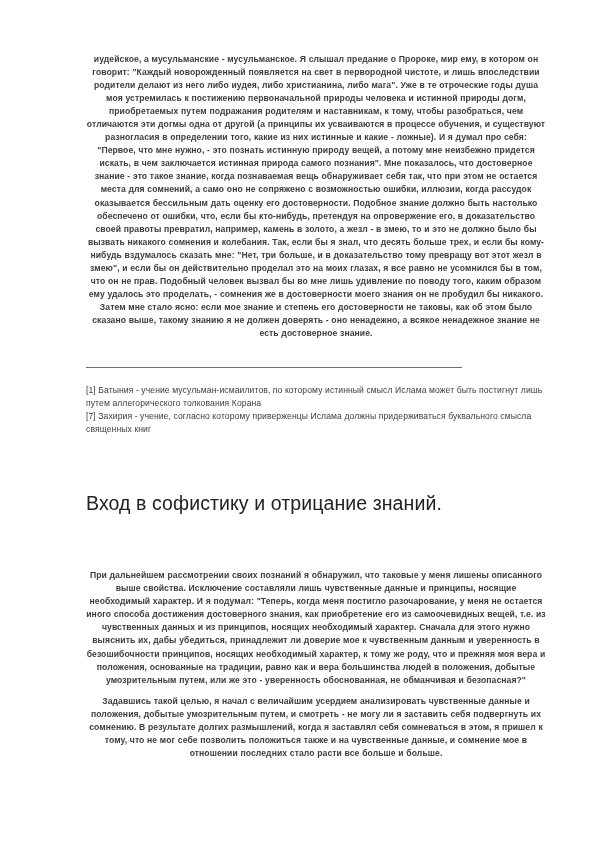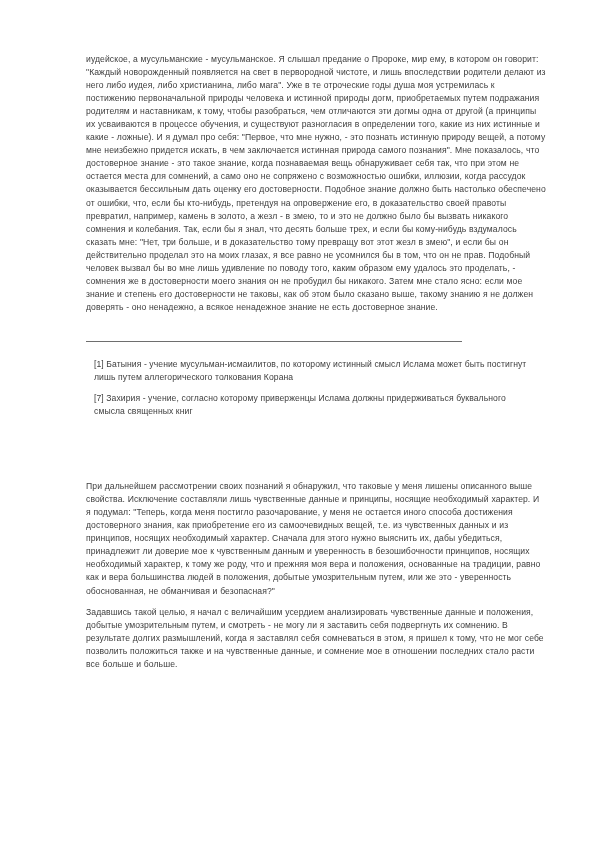--- a/index.html
+++ b/index.html
@@ -19,45 +19,46 @@
   .page {
     position: relative;
     width: 600px;
     height: 849px;
     box-sizing: border-box;
     padding: 53px 54px 0 86px;
   }
   .body-text {
     font-size: 8.6px;
     line-height: 13.05px;
-    text-align: left;
+    text-align: center;
     color: #3d3d3d;
     margin: 0;
     letter-spacing: 0.01em;
     word-spacing: 0.02em;
+    font-weight: bold;
   }
   .divider-wrap {
     margin-top: 27px;
     margin-bottom: 0;
   }
   .divider {
     width: 376px;
     height: 0;
     border: 0;
     border-top: 1px solid #6e6e6e;
     margin: 0;
   }
   .footnotes {
     margin-top: 16px;
   }
   .footnote {
     font-size: 8.6px;
     line-height: 13.05px;
     color: #3d3d3d;
-    margin: 8px;
+    margin: 0;
     letter-spacing: 0.01em;
   }
   .section-heading {
     font-size: 19.5px;
     font-weight: 400;
     line-height: 24px;
     color: #222222;
     margin: 0;
     padding-top: 55px;
     letter-spacing: 0.005em;
@@ -78,19 +79,20 @@
 
   <div class="divider-wrap">
     <hr class="divider">
   </div>
 
   <div class="footnotes">
     <p class="footnote">[1] Батыния - учение мусульман-исмаилитов, по которому истинный смысл Ислама может быть постигнут лишь путем аллегорического толкования Корана</p>
     <p class="footnote">[7] Захирия - учение, согласно которому приверженцы Ислама должны придерживаться буквального смысла священных книг</p>
   </div>
 
+  <h1 class="section-heading">Вход в софистику и отрицание знаний.</h1>
 
   <div class="lower-block">
     <p class="body-text">При дальнейшем рассмотрении своих познаний я обнаружил, что таковые у меня лишены описанного выше свойства. Исключение составляли лишь чувственные данные и принципы, носящие необходимый характер. И я подумал: "Теперь, когда меня постигло разочарование, у меня не остается иного способа достижения достоверного знания, как приобретение его из самоочевидных вещей, т.е. из чувственных данных и из принципов, носящих необходимый характер. Сначала для этого нужно выяснить их, дабы убедиться, принадлежит ли доверие мое к чувственным данным и уверенность в безошибочности принципов, носящих необходимый характер, к тому же роду, что и прежняя моя вера и положения, основанные на традиции, равно как и вера большинства людей в положения, добытые умозрительным путем, или же это - уверенность обоснованная, не обманчивая и безопасная?"</p>
     <p class="body-text">Задавшись такой целью, я начал с величайшим усердием анализировать чувственные данные и положения, добытые умозрительным путем, и смотреть - не могу ли я заставить себя подвергнуть их сомнению. В результате долгих размышлений, когда я заставлял себя сомневаться в этом, я пришел к тому, что не мог себе позволить положиться также и на чувственные данные, и сомнение мое в отношении последних стало расти все больше и больше.</p>
   </div>
 
 </div>
 
 </body></html>

